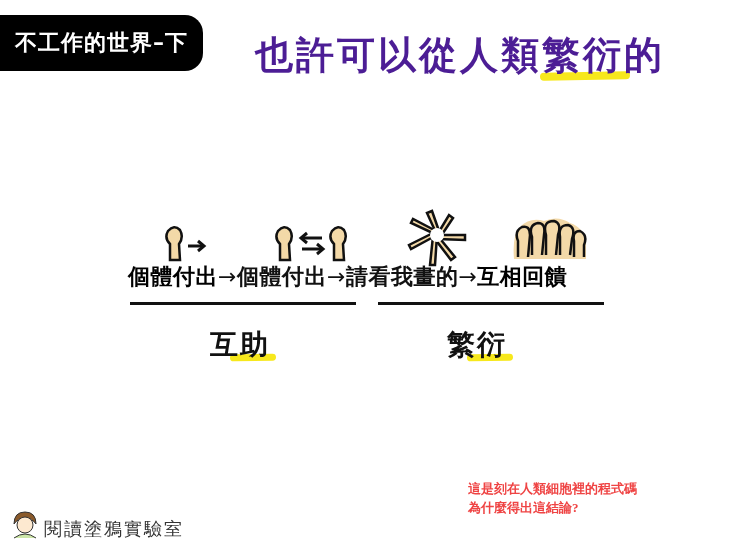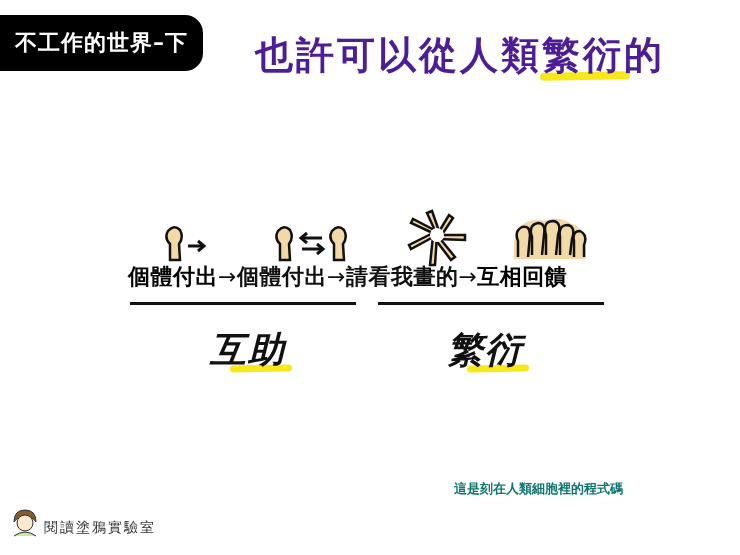--- a/index.html
+++ b/index.html
@@ -22,29 +22,29 @@
     content:""; position:absolute; left:-2px; right:-6px; bottom:6px; height:8px;
     background:#f7e81c; border-radius:6px; z-index:-1; transform:rotate(-1deg);
   }
   .flow {
     position:absolute; left:128px; top:262px; font-size:22px; font-weight:bold;
     white-space:nowrap; letter-spacing:0.5px;
   }
   .red { color:#000000; }
   .arrow { color:#111; font-weight:normal; }
   .underline-bar { position:absolute; height:3px; background:#111; top:302px; }
-  .label { position:absolute; top:326px; font-size:36px; font-weight:bold; letter-spacing:2px;font-style:italic; }
+  .label { position:absolute; top:326px; font-size:28px; font-weight:bold; letter-spacing:2px; }
   .label .hl::after { bottom:3px; height:7px; left:20px; }
   .icon { position:absolute; }
   .footer-text {
-    position:absolute; left:454px; top:479px; font-size:13px; font-weight:bold; line-height:19px; color:#0f766e;font-family:Liberation Serif, serif;
+    position:absolute; left:468px; top:479px; font-size:13px; font-weight:bold; line-height:19px; color:#ef4444;font-family:Liberation Serif, serif;
   }
   .footer-text .hl::after { bottom:1px; height:6px; left:0; right:-10px; }
   .brand { position:absolute; left:10px; top:508px; display:flex; align-items:center; gap:4px; }
-  .brand-text { font-size:14px; color:#333; letter-spacing:2px;margin-top:9px; }
+  .brand-text { font-size:18px; color:#333; letter-spacing:2px;margin-top:9px; }
 </style>
 </head>
 <body>
 
 <div class="tag">
   <span>不工作的世界–下</span>
 </div>
 
 <div class="title">
   <div><span>也許可以從人類</span><span class="hl">繁衍</span><span>的</span></div>
@@ -91,20 +91,21 @@
 </div>
 
 <div class="underline-bar" style="left:130px;width:226px"></div>
 <div class="underline-bar" style="left:378px;width:226px"></div>
 
 <div class="label" style="left:210px"><span class="hl">互助</span></div>
 <div class="label" style="left:447px"><span class="hl">繁衍</span></div>
 
 <div class="footer-text">
   <div>這是刻在人類細胞裡的程式碼</div>
+  <div>為什麼得出這結論?</div>
 </div>
 
 <div class="brand">
   <svg width="30" height="30" viewBox="0 0 30 30">
     <path d="M4 14 Q4 2 15 2 Q26 2 26 14 Q22 8 15 8 Q8 8 4 14 Z" fill="#8a5a2b" stroke="#333" stroke-width="1"></path>
     <circle cx="15" cy="15" r="8" fill="#fde9d0" stroke="#333" stroke-width="1"></circle>
     <path d="M4 28 Q15 20 26 28" fill="#cde6a8" stroke="#333" stroke-width="1"></path>
   </svg>
   <span class="brand-text">閱讀塗鴉實驗室</span>
 </div>

